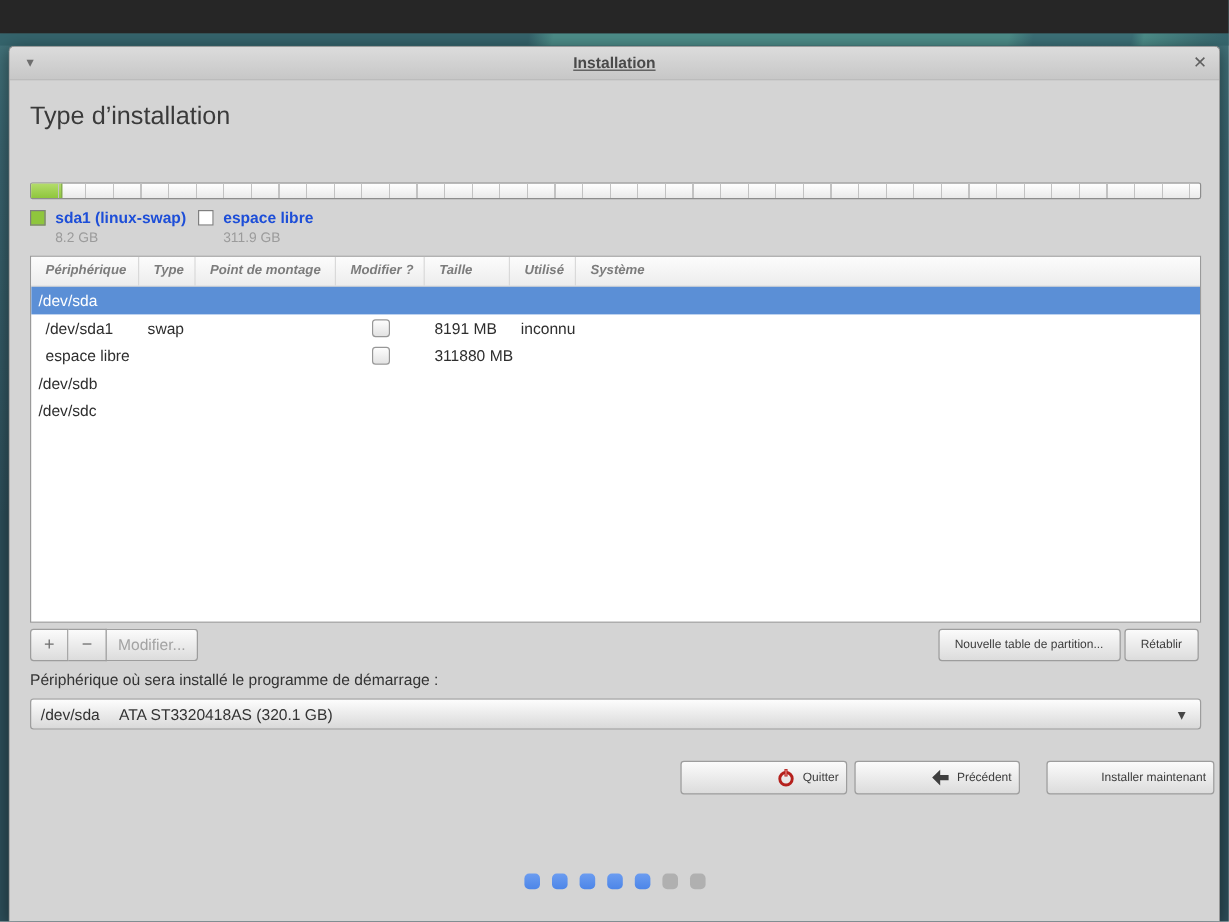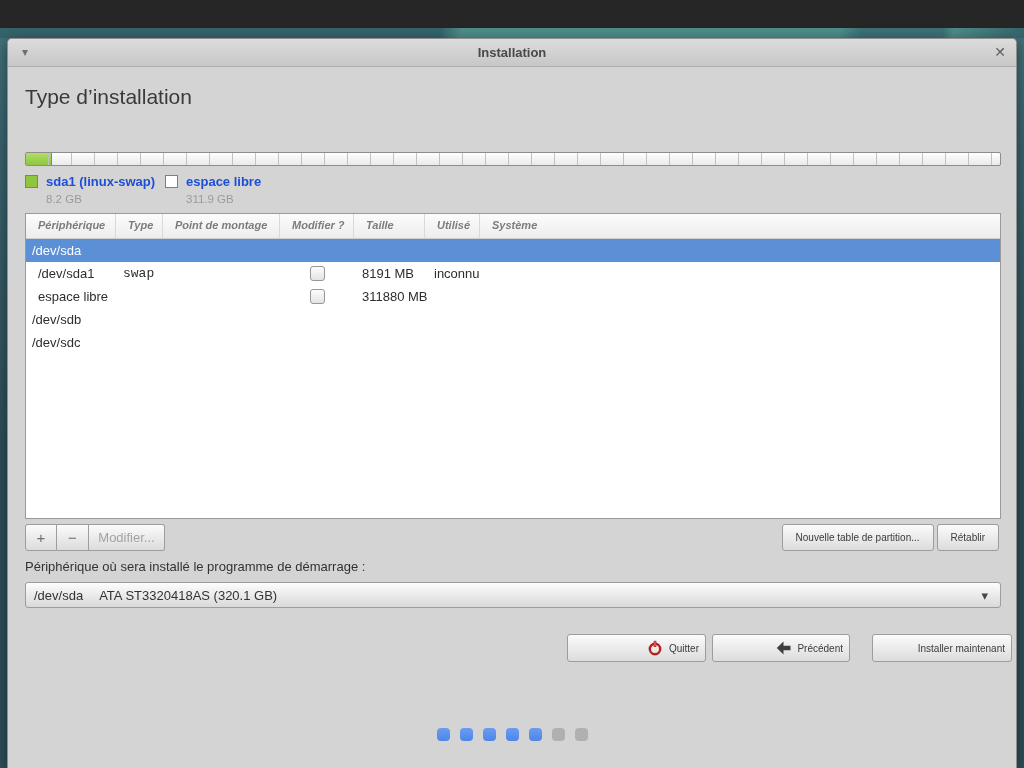--- a/index.html
+++ b/index.html
@@ -13,21 +13,21 @@
   .wallband{position:absolute;left:0;top:28px;width:1024px;height:10px;
     background:linear-gradient(100deg,#35646c 0%,#35646c 43%,#4d8d89 45%,#4d8d89 82%,#3c7077 84%,#3c7077 92%,#4d8d89 93%,#35646c 100%);}
   
   .window{position:absolute;left:7px;top:38px;width:1010px;height:730px;
     background:#d4d4d4;border:1px solid #8f8f8f;border-bottom:none;border-radius:5px 5px 0 0;
     box-shadow:0 3px 14px rgba(0,0,0,.45);box-sizing:border-box;}
   .titlebar{position:absolute;left:0;top:0;width:100%;height:28px;
     background:linear-gradient(#dcdcdc,#c7c7c7);border-bottom:1px solid #aeaeae;
     border-radius:4px 4px 0 0;box-sizing:border-box;}
   .tb-title{position:absolute;left:0;right:0;top:0;height:28px;line-height:28px;text-align:center;
-    font-size:13px;font-weight:bold;color:#4a4a4a;}
+    font-size:13px;font-weight:bold;color:#4a4a4a;text-decoration:underline;}
   .tb-menu{position:absolute;left:14px;top:0;height:28px;line-height:26px;font-size:12px;color:#6e6e6e;cursor:pointer;}
   .tb-close{position:absolute;right:10px;top:0;height:28px;line-height:27px;font-size:14px;color:#5f5f5f;cursor:pointer;}
   .heading{position:absolute;left:17px;top:46px;font-size:21px;color:#3a3a3a;}
   
   .pbar{position:absolute;left:17px;top:113px;width:976px;height:14px;box-sizing:border-box;
     border:1px solid #8d8d8d;border-radius:2px;background:linear-gradient(#ffffff,#eaeaea);}
   .pbar-ticks{position:absolute;inset:0;
     background:repeating-linear-gradient(90deg,transparent 0px,transparent 22px,#c2c2c2 22px,#c2c2c2 23px);}
   .pbar-seg{position:absolute;left:0;top:0;height:100%;
     background:linear-gradient(#b3dc6a,var(--swap-green,#8fc63d));border-right:1px solid #6f9e2c;}
@@ -46,21 +46,21 @@
     background:linear-gradient(#fcfcfc,#ededed);border-bottom:1px solid #cfcfcf;}
   .hcell{font-size:11px;font-weight:bold;color:#7c7c7c;line-height:23px;padding-left:12px;
     border-right:1px solid #d9d9d9;white-space:nowrap;overflow:hidden;font-style:italic;}
   .hcell:last-child{border-right:none;}
   .trow{display:grid;grid-template-columns:90px 47px 117px 74px 71px 55px 1fr;height:23px;
     font-size:13px;color:#2e2e2e;cursor:default;}
   .trow .cell{line-height:23px;white-space:nowrap;overflow:visible;}
   .trow.sel{background:var(--sel-blue,#5b8fd6);color:#ffffff;}
   .cell.dev.i0{padding-left:6px;}
   .cell.dev.i1{padding-left:12px;}
-  .cell.typ{padding-left:7px;font-family:Liberation Mono, monospace;}
+  .cell.typ{padding-left:7px;}
   .cell.fmt{display:flex;align-items:center;justify-content:center;}
   .cell.siz{padding-left:8px;}
   .cell.use{padding-left:9px;}
   .checkbox{width:15px;height:15px;box-sizing:border-box;border:1px solid #979797;border-radius:3px;
     background:linear-gradient(#fdfdfd,#e3e3e3);cursor:pointer;}
   
   .btn{box-sizing:border-box;border:1px solid #9d9d9d;border-radius:3px;
     background:linear-gradient(#fbfbfb,#dcdcdc);font-size:10px;color:#3c3c3c;
     font-family:"Liberation Sans",sans-serif;cursor:pointer;}
   .toolbar-left{position:absolute;left:17px;top:485px;display:flex;}

